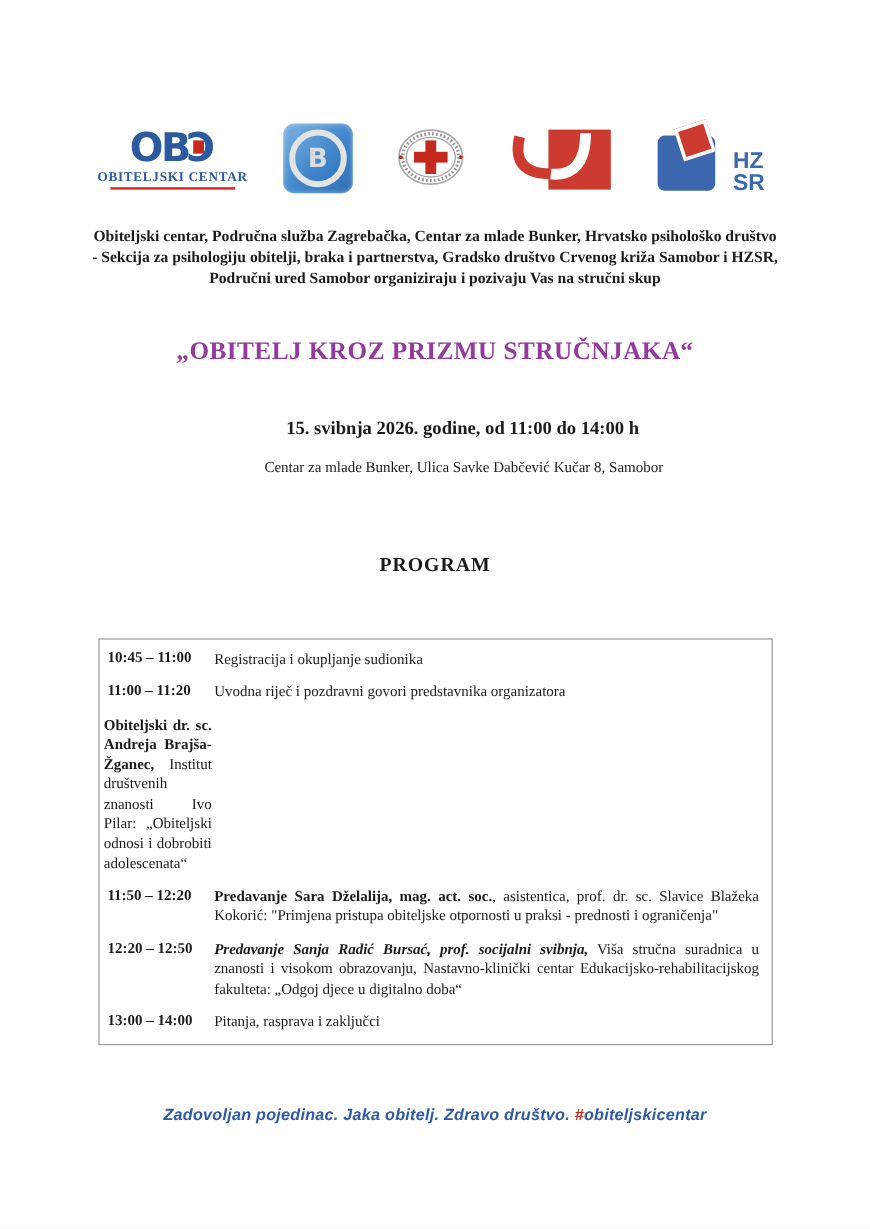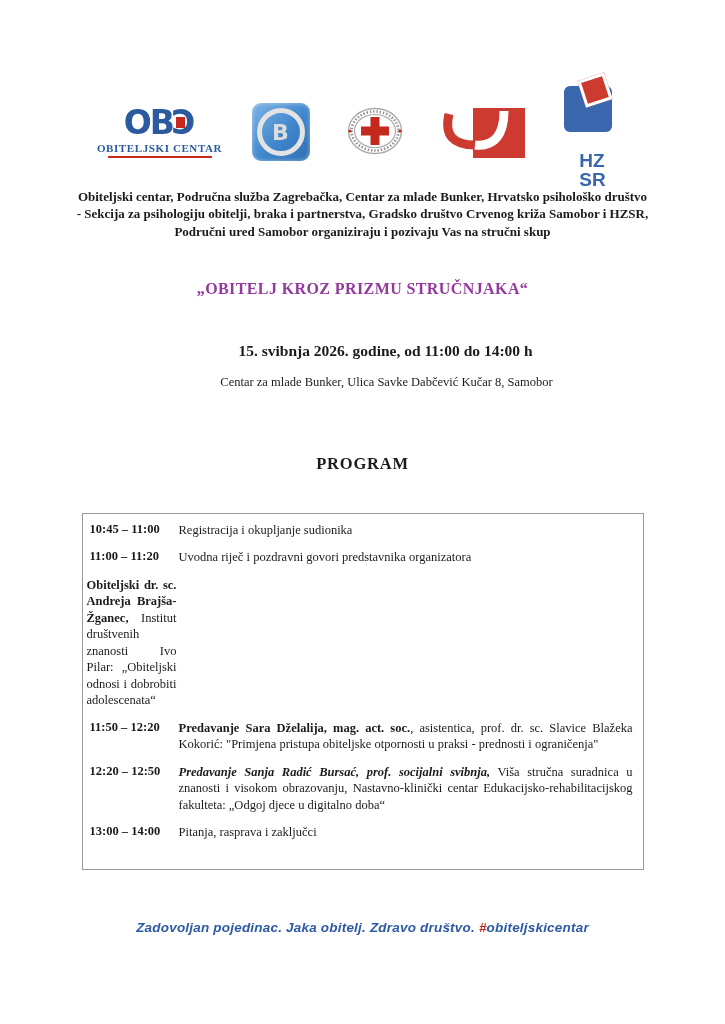--- a/index.html
+++ b/index.html
@@ -20,33 +20,33 @@
   .obc-caption{margin-top:3px;font-family:Liberation Serif, serif;font-weight:bold;font-size:11px;letter-spacing:0.6px;color:var(--logo-blue);white-space:nowrap;}
   .obc-underline{margin-top:2px;width:104px;height:2px;background:var(--accent-red);}
   
   .bunker-box{width:58px;height:58px;border-radius:9px;background:linear-gradient(135deg,#7db4e4 0%,#3f86cc 55%,#2e6fb4 100%);display:flex;align-items:center;justify-content:center;box-shadow:inset 0 0 4px rgba(255,255,255,.5);}
   .bunker-ring{width:38px;height:38px;border-radius:50%;border:5px solid #e3e3e3;display:flex;align-items:center;justify-content:center;}
   .bunker-b{font-family:"DejaVu Sans",sans-serif;font-weight:800;font-size:22px;color:#dcdcdc;line-height:1;transform:translateY(1px);}
   
   .rc-svg{width:58px;height:64px;}
   .psi-svg{width:88px;height:62px;}
   
-  .hzsr{flex-direction:column;align-items:center;gap:5px;}
+  .hzsr{flex-direction:row;align-items:flex-end;gap:5px;}
   .hzsr-mark{position:relative;width:58px;height:60px;}
   .hzsr-blue{position:absolute;left:0;top:11px;width:48px;height:46px;background:var(--hzsr-blue);border-radius:6px;}
   .hzsr-red{position:absolute;left:17px;top:1px;width:22px;height:22px;background:var(--logo-red);border:3px solid #ffffff;transform:rotate(-18deg);}
   .hzsr-text{font-family:"Liberation Sans",sans-serif;font-weight:bold;font-size:19px;line-height:.95;color:var(--hzsr-blue);letter-spacing:0;padding-top:12px;}
   
   .intro{margin:20px auto 0;width:572px;text-align:center;font-weight:bold;font-size:13px;line-height:1.33;}
-  .title{margin-top:40px;text-align:center;font-weight:bold;font-size:16px;letter-spacing:.4px;color:var(--title-purple);}
+  .title{margin-top:40px;text-align:center;font-weight:bold;font-size:21px;letter-spacing:.4px;color:var(--title-purple);}
   .datetime{margin-top:44px;text-align:center;font-weight:bold;font-size:15.5px;padding-left:46px;}
   .venue{margin-top:15px;text-align:center;font-size:12.5px;padding-left:48px;}
   .program-heading{margin-top:64px;text-align:center;font-weight:bold;font-size:16.5px;letter-spacing:.8px;}
   
-  .program-table{margin:39px auto 0;width:562px;border:1px solid var(--table-border);padding:8px 8px 26px 4px;box-sizing:border-box;}
+  .program-table{margin:51px auto 0;width:562px;border:1px solid var(--table-border);padding:8px 8px 8px 4px;box-sizing:border-box;}
   .sched-row{display:grid;grid-template-columns:92px 1fr;margin-bottom:11px;}
   .sched-row:last-child{margin-bottom:2px;}
   .sched-time{font-weight:bold;font-size:12.5px;padding-left:3px;white-space:nowrap;}
   .sched-desc{font-size:12.5px;line-height:1.32;text-align:justify;padding-right:2px;}
   .seg-normal{font-weight:normal;}
   .seg-bold{font-weight:bold;}
   .seg-bold-italic{font-weight:bold;font-style:italic;}
   
   .footer{margin-top:50px;text-align:center;font-family:"Liberation Sans",sans-serif;font-weight:bold;font-style:italic;font-size:13.5px;letter-spacing:.2px;}
   .f-blue{color:var(--footer-blue);}

